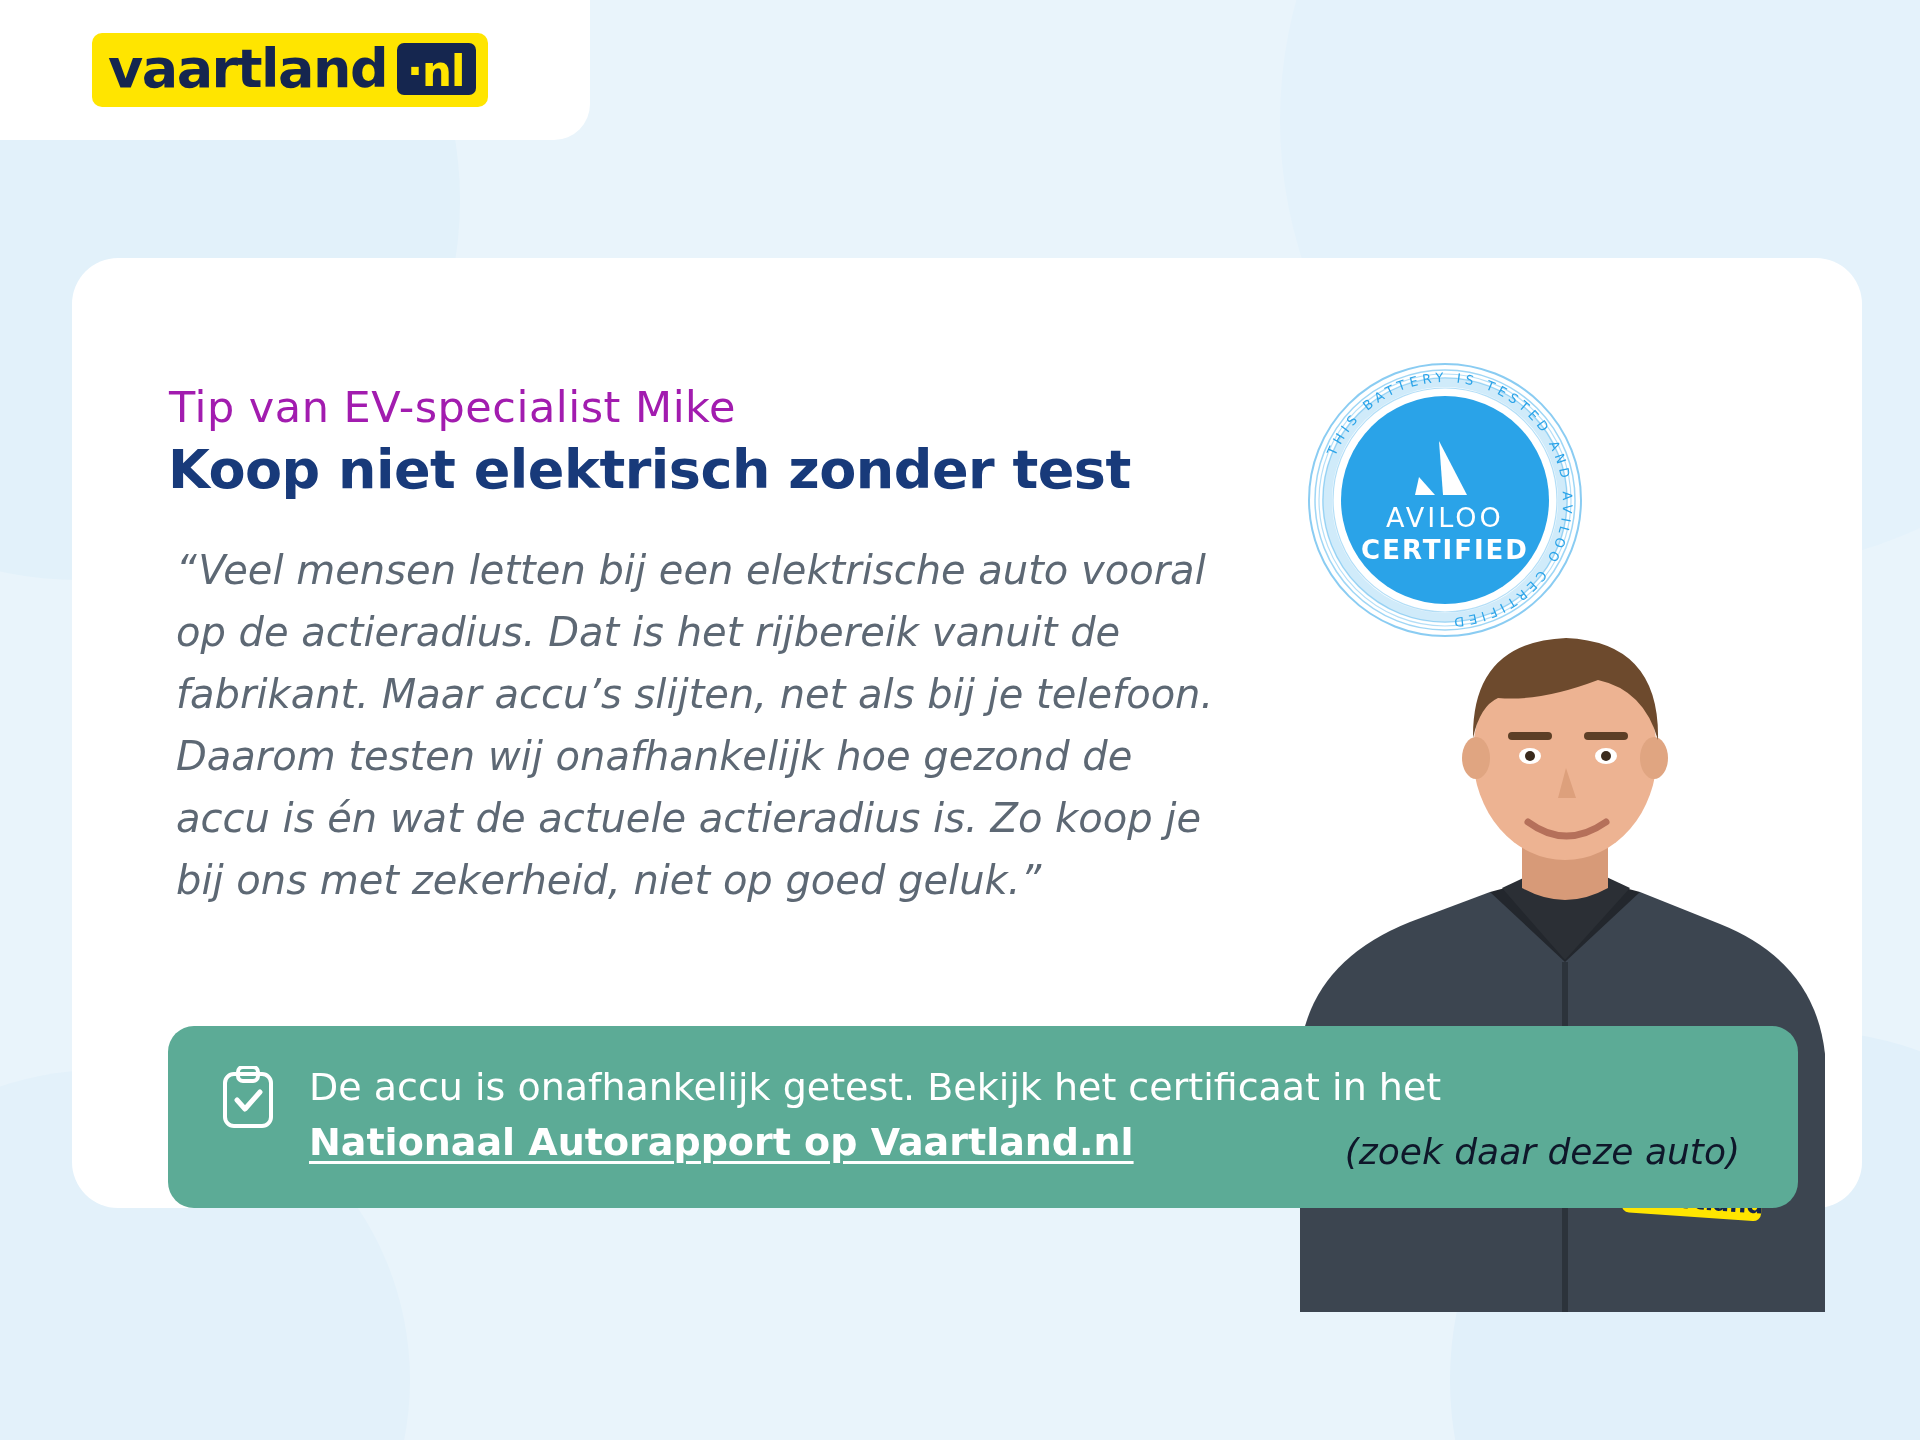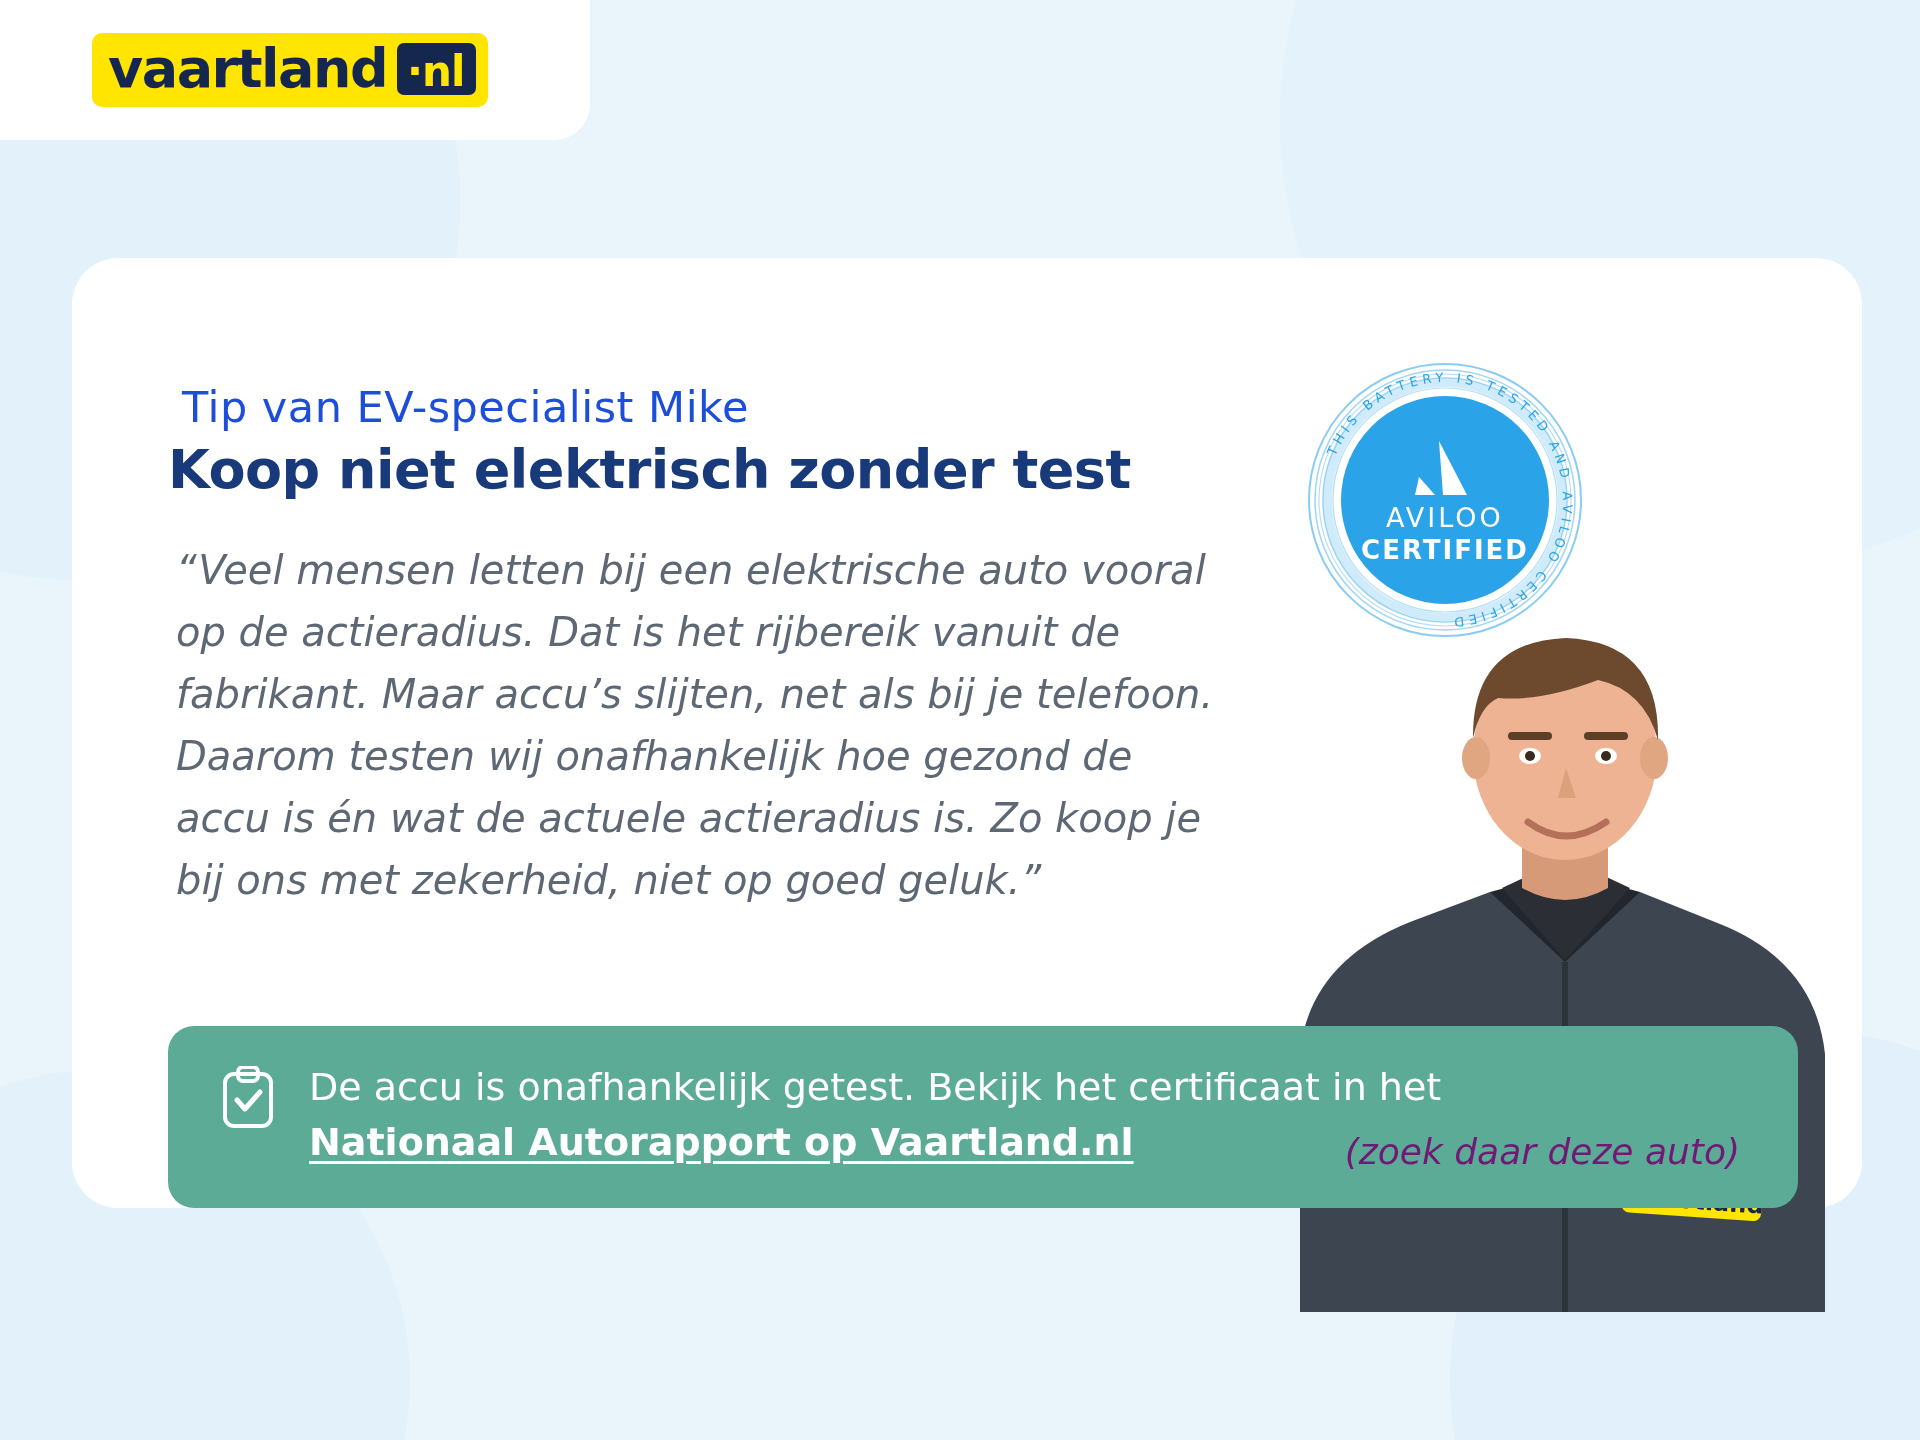--- a/index.html
+++ b/index.html
@@ -89,23 +89,23 @@
   .content {
     position: absolute;
     left: 168px;
     top: 382px;
     width: 1090px;
     z-index: 6;
   }
   .kicker {
     font-family: "DejaVu Sans", sans-serif;
     font-size: 43px;
-    color: #1d4ed8;
+    color: #a21caf;
     letter-spacing: 0.5px;
-    margin: 0 0 6px 14px;
+    margin: 0 0 6px 1px;
     font-weight: 400;
   }
   .headline {
     font-family: "DejaVu Sans", sans-serif;
     font-size: 54px;
     font-weight: 700;
     color: #183a7a;
     margin: 0 0 38px 0;
     letter-spacing: -0.5px;
   }
@@ -170,21 +170,21 @@
     font-weight: 700;
     color: #ffffff;
     text-decoration: underline;
     text-underline-offset: 6px;
     text-decoration-thickness: 3px;
   }
   .cta-note {
     position: absolute;
     right: 58px;
     bottom: 36px;
-    color: #701a75;
+    color: #0f172a;
     font-family: "DejaVu Sans", sans-serif;
     font-size: 36px;
     font-style: italic;
   }
 </style>
 </head>
 <body>
 
 <div class="bg-blob blob-1"></div>
 <div class="bg-blob blob-2"></div>

